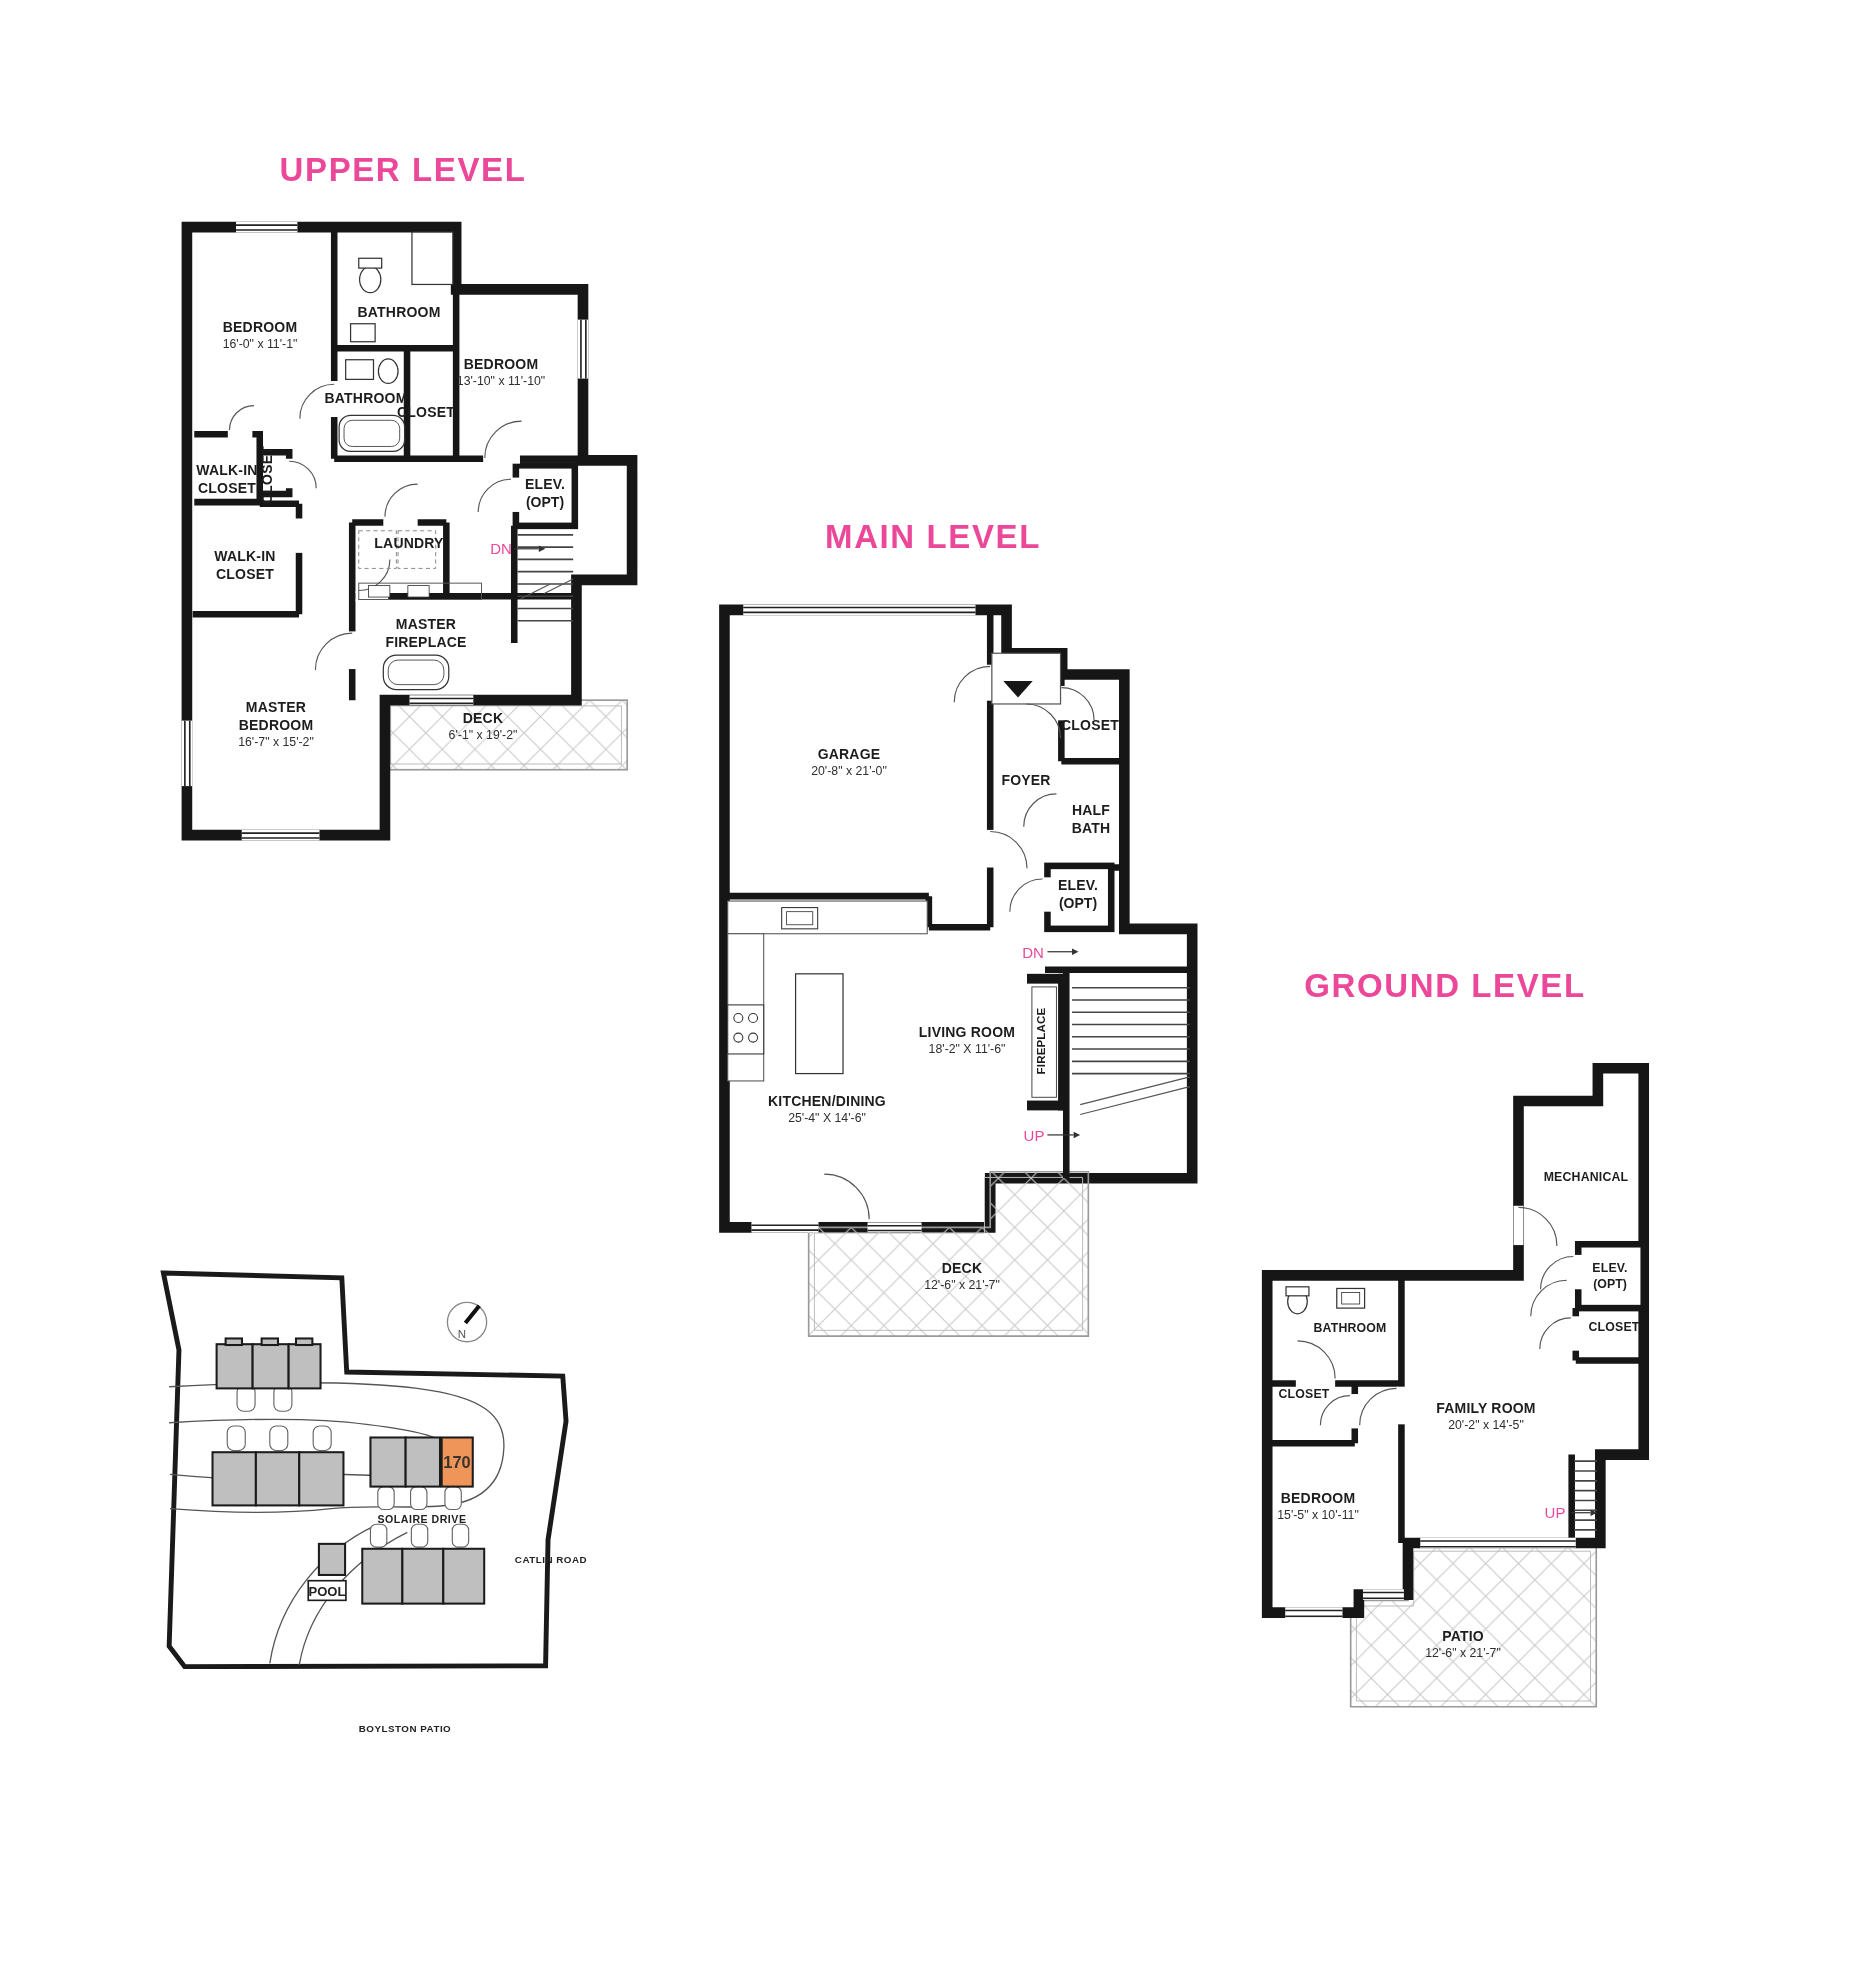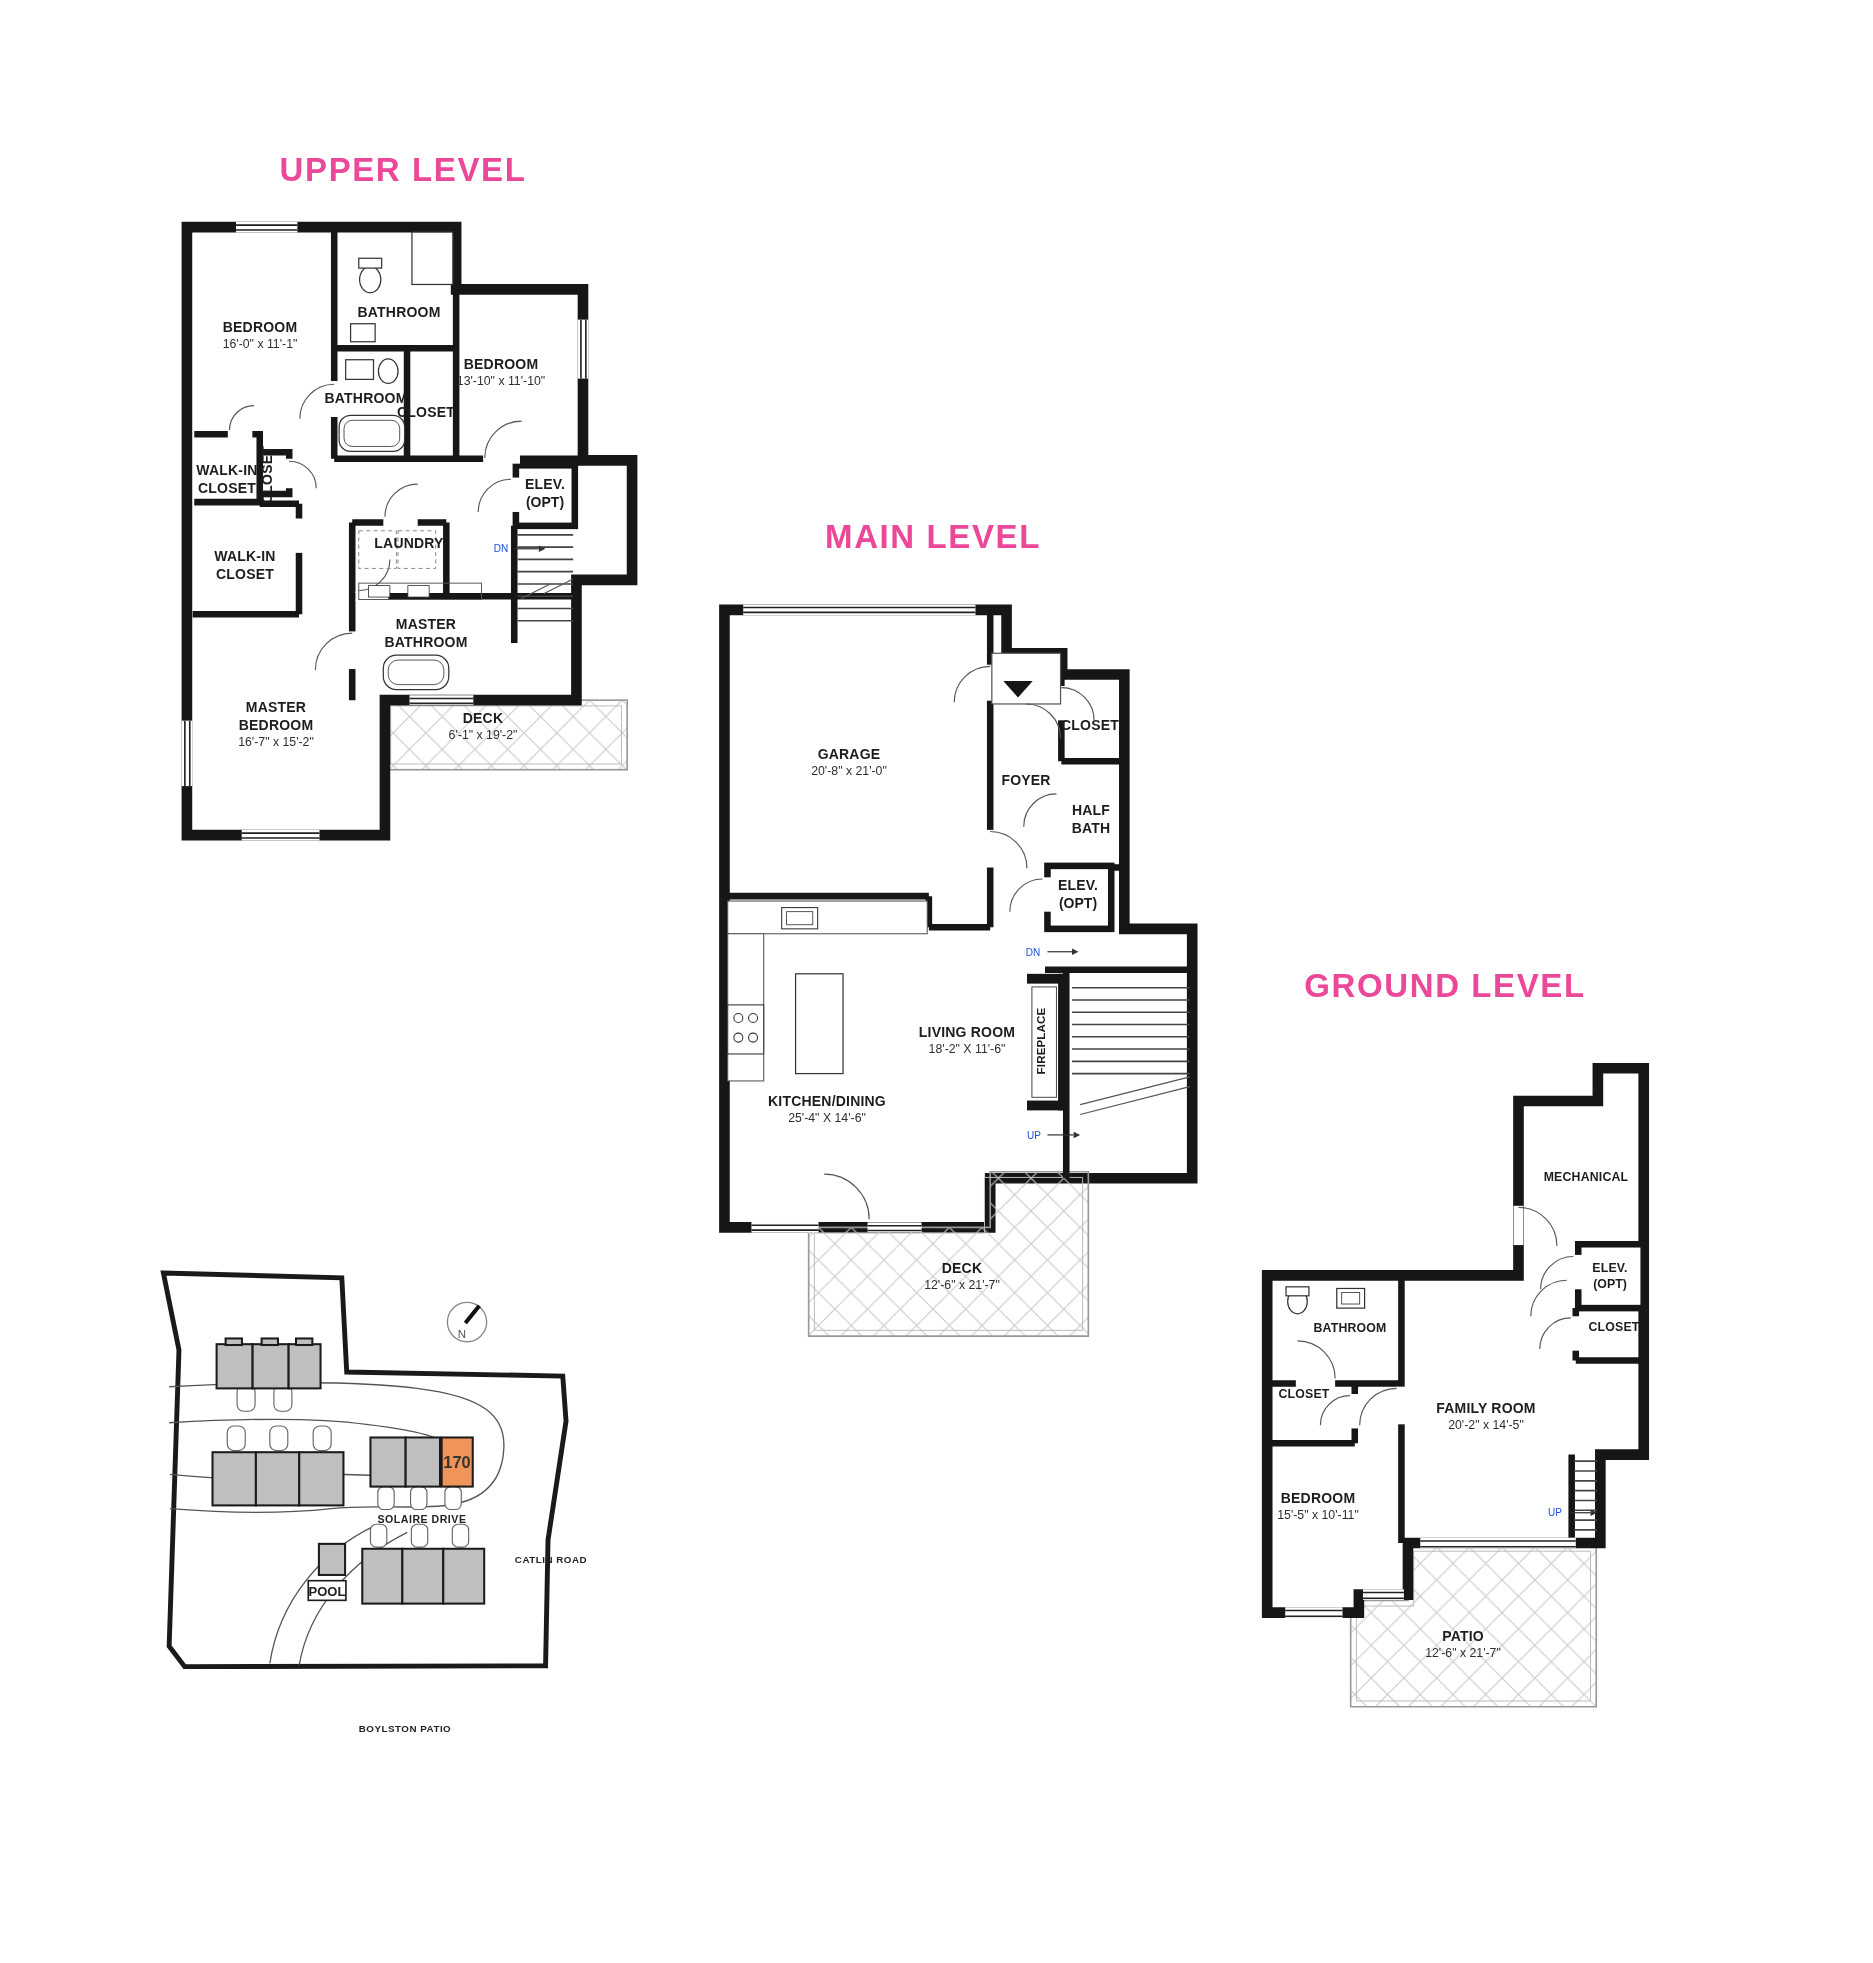--- a/index.html
+++ b/index.html
@@ -13,21 +13,21 @@
   .room{position:absolute;transform:translate(-50%,-50%);display:flex;flex-direction:column;
         align-items:center;text-align:center;line-height:1.25;white-space:nowrap}
   .room .rn{font-size:14px;font-weight:700;color:#1d1d1d;letter-spacing:0.2px}
   .room .rd{font-size:12.3px;font-weight:400;color:#2e2e2e;margin-top:0.8px}
   .room .rd:empty{display:none}
   .w64{width:52px;white-space:normal}.w84{width:72px;white-space:normal}
   .w104{width:87px;white-space:normal}.w112{width:93px;white-space:normal}
   .vert{transform:translate(-50%,-50%) rotate(-90deg)}
   .vert90{transform:translate(-50%,-50%) rotate(90deg)}
   .elev .rd{font-size:14px;font-weight:700;color:#1d1d1d}
-  .dirlabel{position:absolute;transform:translate(-50%,-50%);font-size:10px;color:#1d4ed8;white-space:nowrap}
+  .dirlabel{position:absolute;transform:translate(-50%,-50%);font-size:15px;color:#ec4899;white-space:nowrap}
   .site-label{position:absolute;transform:translate(-50%,-50%);font-size:10.6px;font-weight:700;
               color:#222;letter-spacing:0.5px;white-space:nowrap}
   .site-small{font-size:9.8px}
   .unit104{position:absolute;transform:translate(-50%,-50%);font-size:16.4px;font-weight:700;color:#3a342d}
   .pool-label{position:absolute;transform:translate(-50%,-50%);font-size:13px;font-weight:700;color:#222}
   .compass-n{position:absolute;transform:translate(-50%,-50%);font-size:11.5px;color:#555}
 </style>
 </head>
 <body>
 
@@ -298,21 +298,21 @@
   </div>
   <div class="room" style="left:409px;top:544px">
     <span class="rn">LAUNDRY</span>
   </div>
   <div class="room elev" style="left:545px;top:494px">
     <span class="rn">ELEV.</span>
     <span class="rd">(OPT)</span>
   </div>
   <div class="dirlabel" style="left:501px;top:548px">DN</div>
   <div class="room w104" style="left:426px;top:633px">
-    <span class="rn">MASTER BATHROOM</span>
+    <span class="rn">MASTER FIREPLACE</span>
   </div>
   <div class="room w112" style="left:276px;top:725px">
     <span class="rn">MASTER BEDROOM</span>
     <span class="rd">16'-7" x 15'-2"</span>
   </div>
   <div class="room" style="left:483px;top:727px">
     <span class="rn">DECK</span>
     <span class="rd">6'-1" x 19'-2"</span>
   </div>
 

